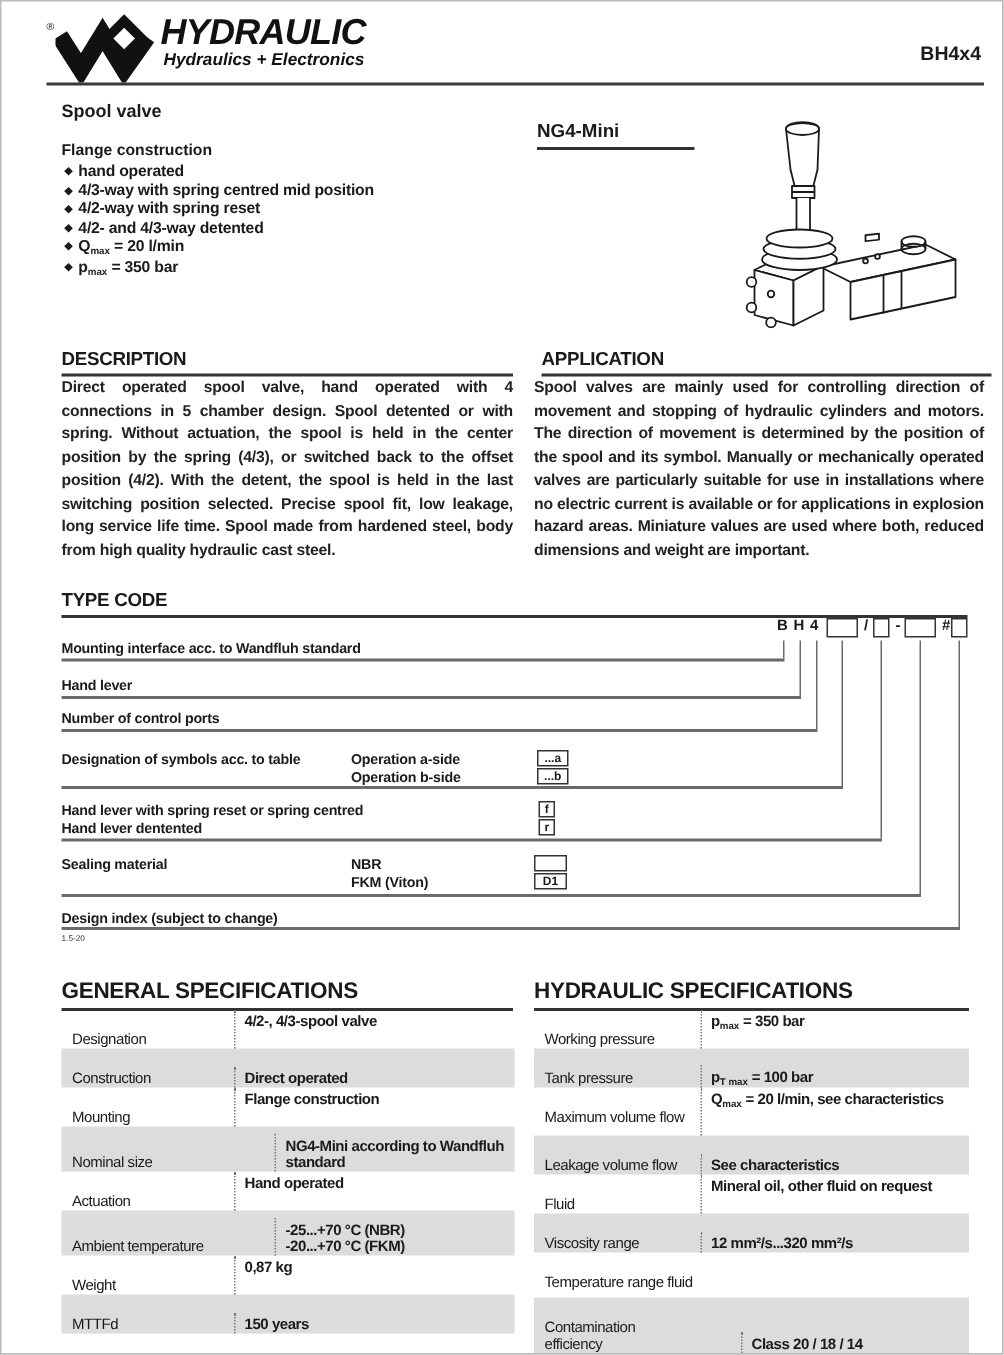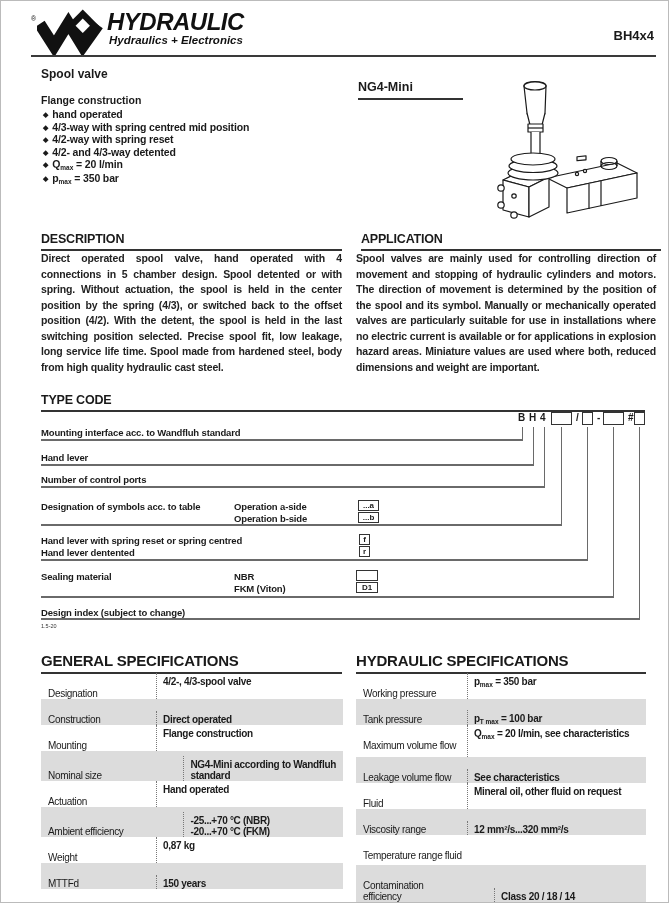--- a/index.html
+++ b/index.html
@@ -214,21 +214,21 @@
       <div class="spec-label">Nominal size</div>
       <div class="spec-value"><span>NG4-Mini according to Wandfluh standard</span></div>
     </div>
     <div class="spec-row h17">
       <div class="spec-label">Actuation</div>
       <div class="spec-value">
           <span class="val-line">Hand operated</span>
         </div>
     </div>
     <div class="spec-row gray h30">
-      <div class="spec-label">Ambient efficiency</div>
+      <div class="spec-label">Ambient temperature</div>
       <div class="spec-value">
           <span class="val-line">-25...+70 °C (NBR)</span>
           <span class="val-line">-20...+70 °C (FKM)</span>
         </div>
     </div>
     <div class="spec-row h17">
       <div class="spec-label">Weight</div>
       <div class="spec-value">
           <span class="val-line">0,87 kg</span>
         </div>

